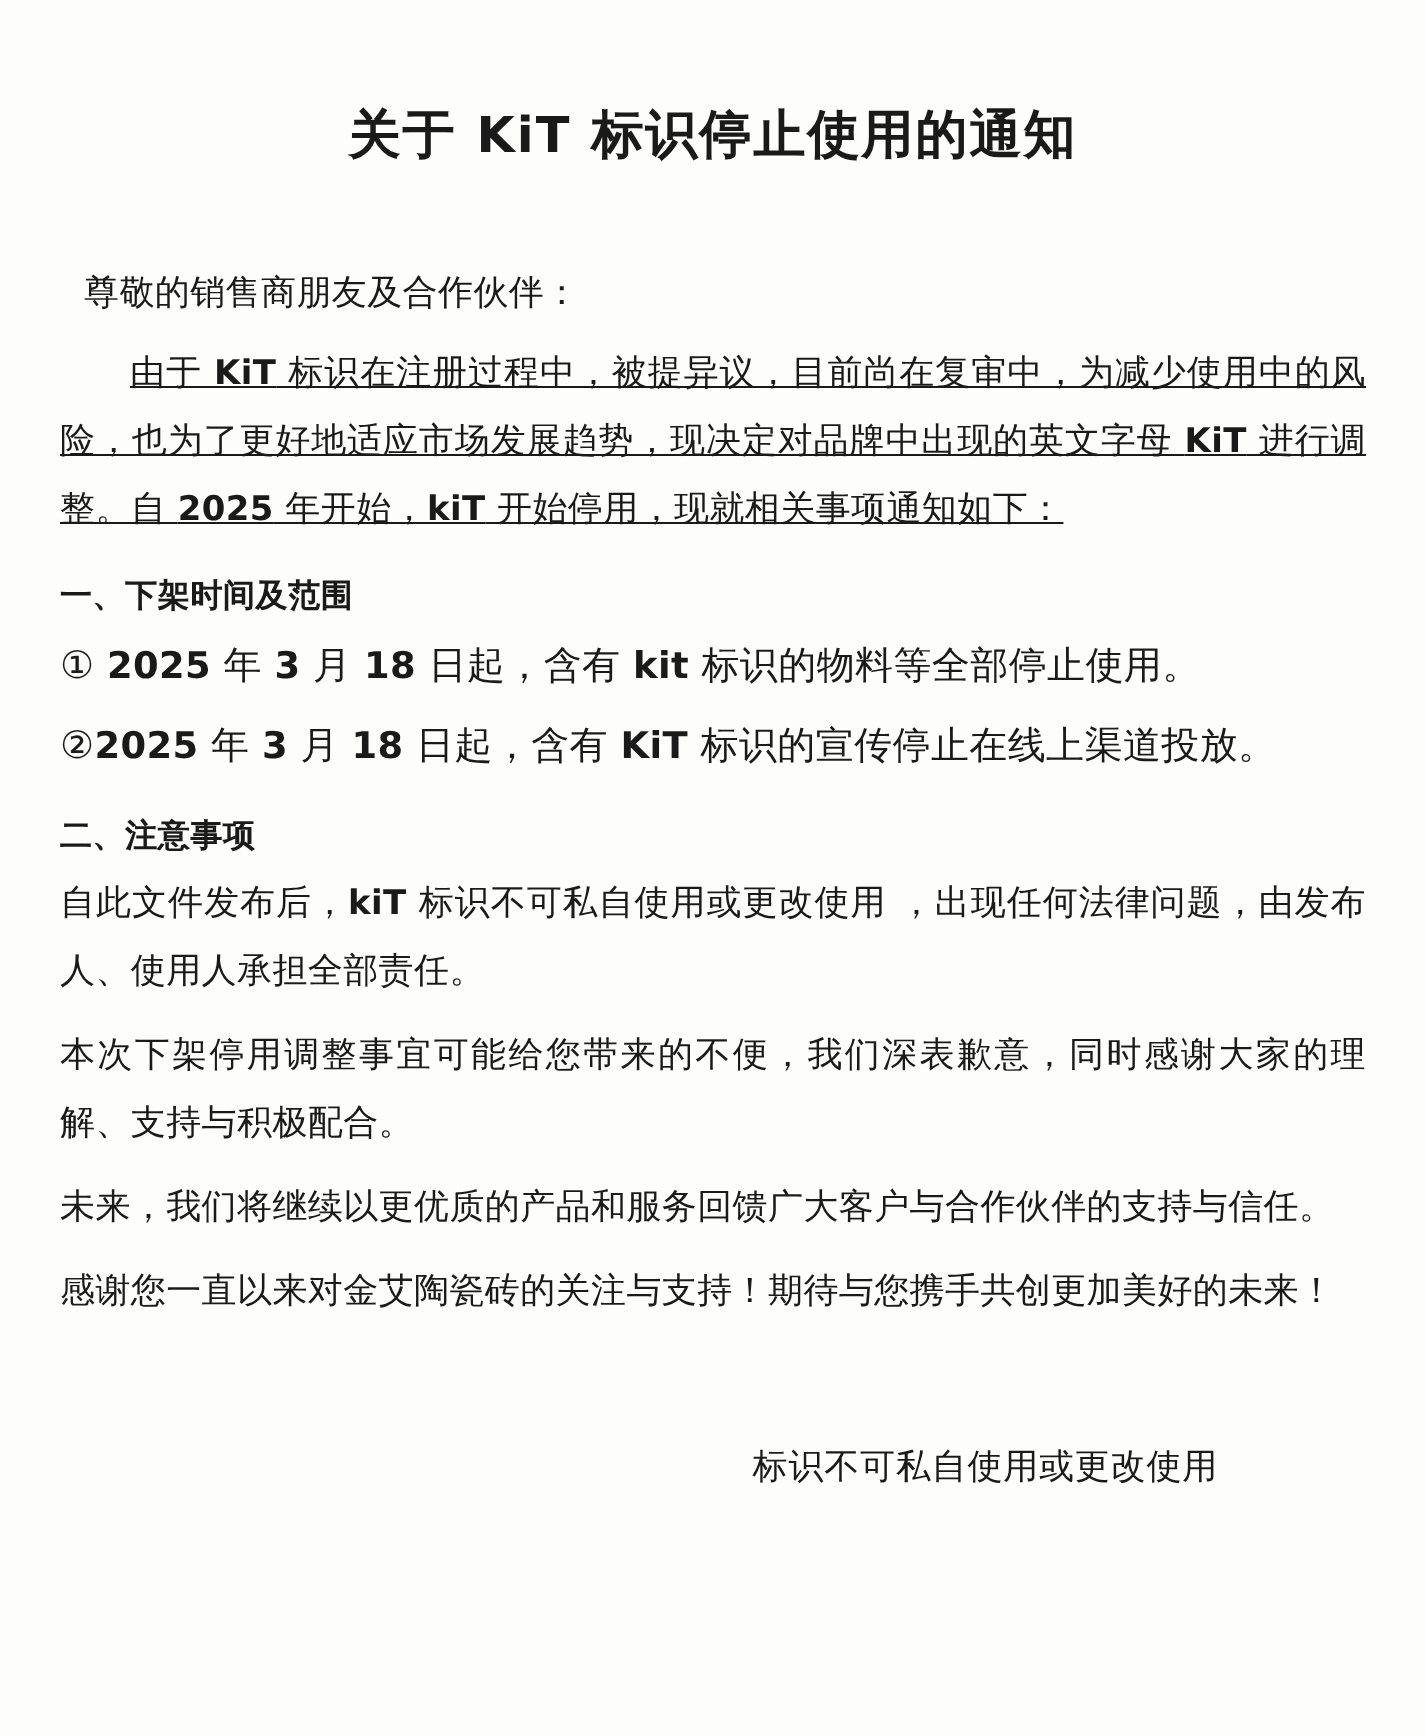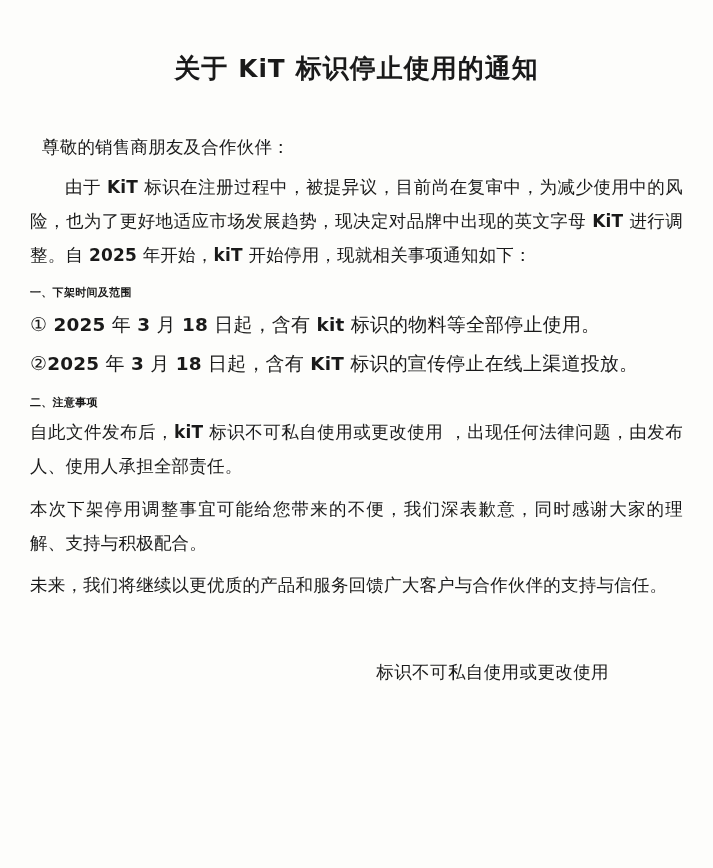--- a/index.html
+++ b/index.html
@@ -41,23 +41,24 @@
     text-align: justify;
     text-justify: inter-ideograph;
     letter-spacing: 0.2px;
   }
   p.salutation {
     margin-bottom: 6px;
     margin-left: 12px;
   }
   p.indent {
     text-indent: 2em;
+    text-decoration: underline;
   }
   p.section-head {
-    font-size: 11px;
+    font-size: 16px;
     font-weight: bold;
     line-height: 1.95;
     margin: 10px 0 2px 0;
     letter-spacing: 0.3px;
   }
   p.list-item {
     font-size: 19px;
     line-height: 1.95;
     margin: 0 0 2px 0;
     letter-spacing: 0.2px;
@@ -103,20 +104,21 @@
     <p class="section-head">一、下架时间及范围</p>
 
     <p class="list-item">① <span class="latin">2025</span> 年 <span class="latin">3</span> 月 <span class="latin">18</span> 日起，含有 <span class="latin">kit</span> 标识的物料等全部停止使用。</p>
     <p class="list-item">②<span class="latin">2025</span> 年 <span class="latin">3</span> 月 <span class="latin">18</span> 日起，含有 <span class="latin">KiT</span> 标识的宣传停止在线上渠道投放。</p>
 
     <p class="section-head">二、注意事项</p>
 
     <p class="para">自此文件发布后，<span class="latin">kiT</span> 标识不可私自使用或更改使用 ，出现任何法律问题，由发布人、使用人承担全部责任。</p>
     <p class="para">本次下架停用调整事宜可能给您带来的不便，我们深表歉意，同时感谢大家的理解、支持与积极配合。</p>
     <p class="para">未来，我们将继续以更优质的产品和服务回馈广大客户与合作伙伴的支持与信任。</p>
+    <p class="para">感谢您一直以来对金艾陶瓷砖的关注与支持！期待与您携手共创更加美好的未来！</p>
 
   </div>
 
   <div class="sign-block">
     <div class="company">标识不可私自使用或更改使用</div>
   </div>
 
 </div>
 
 </body></html>

